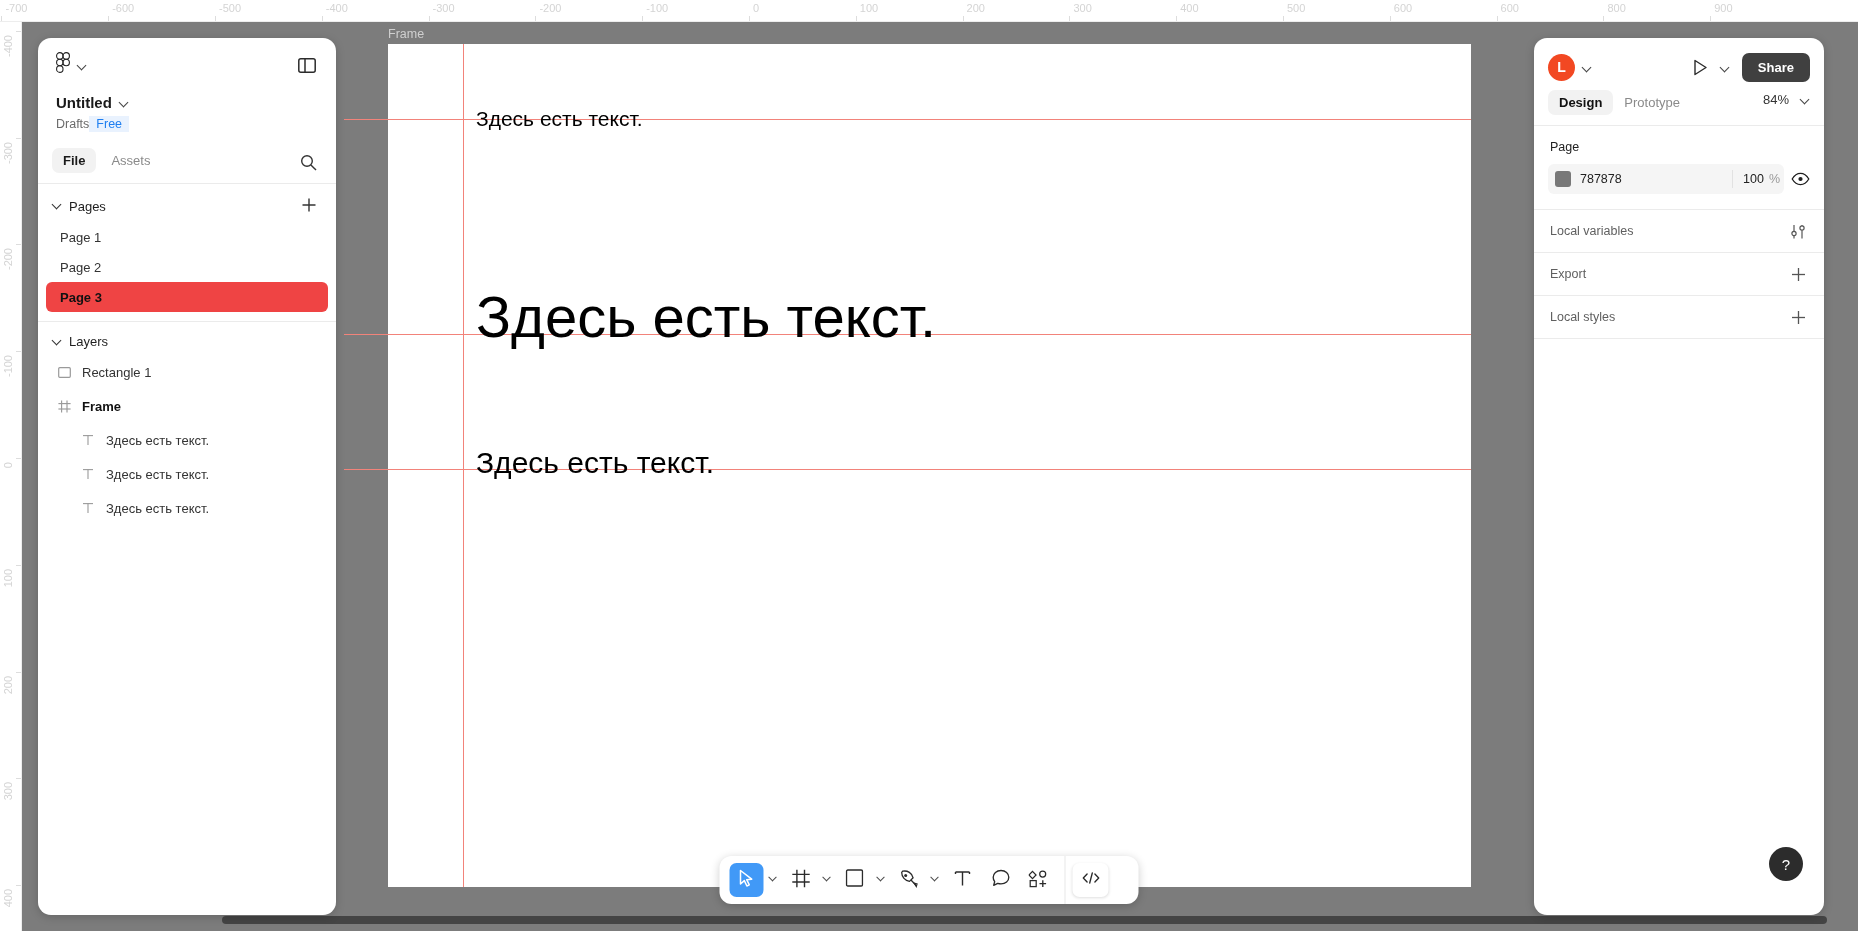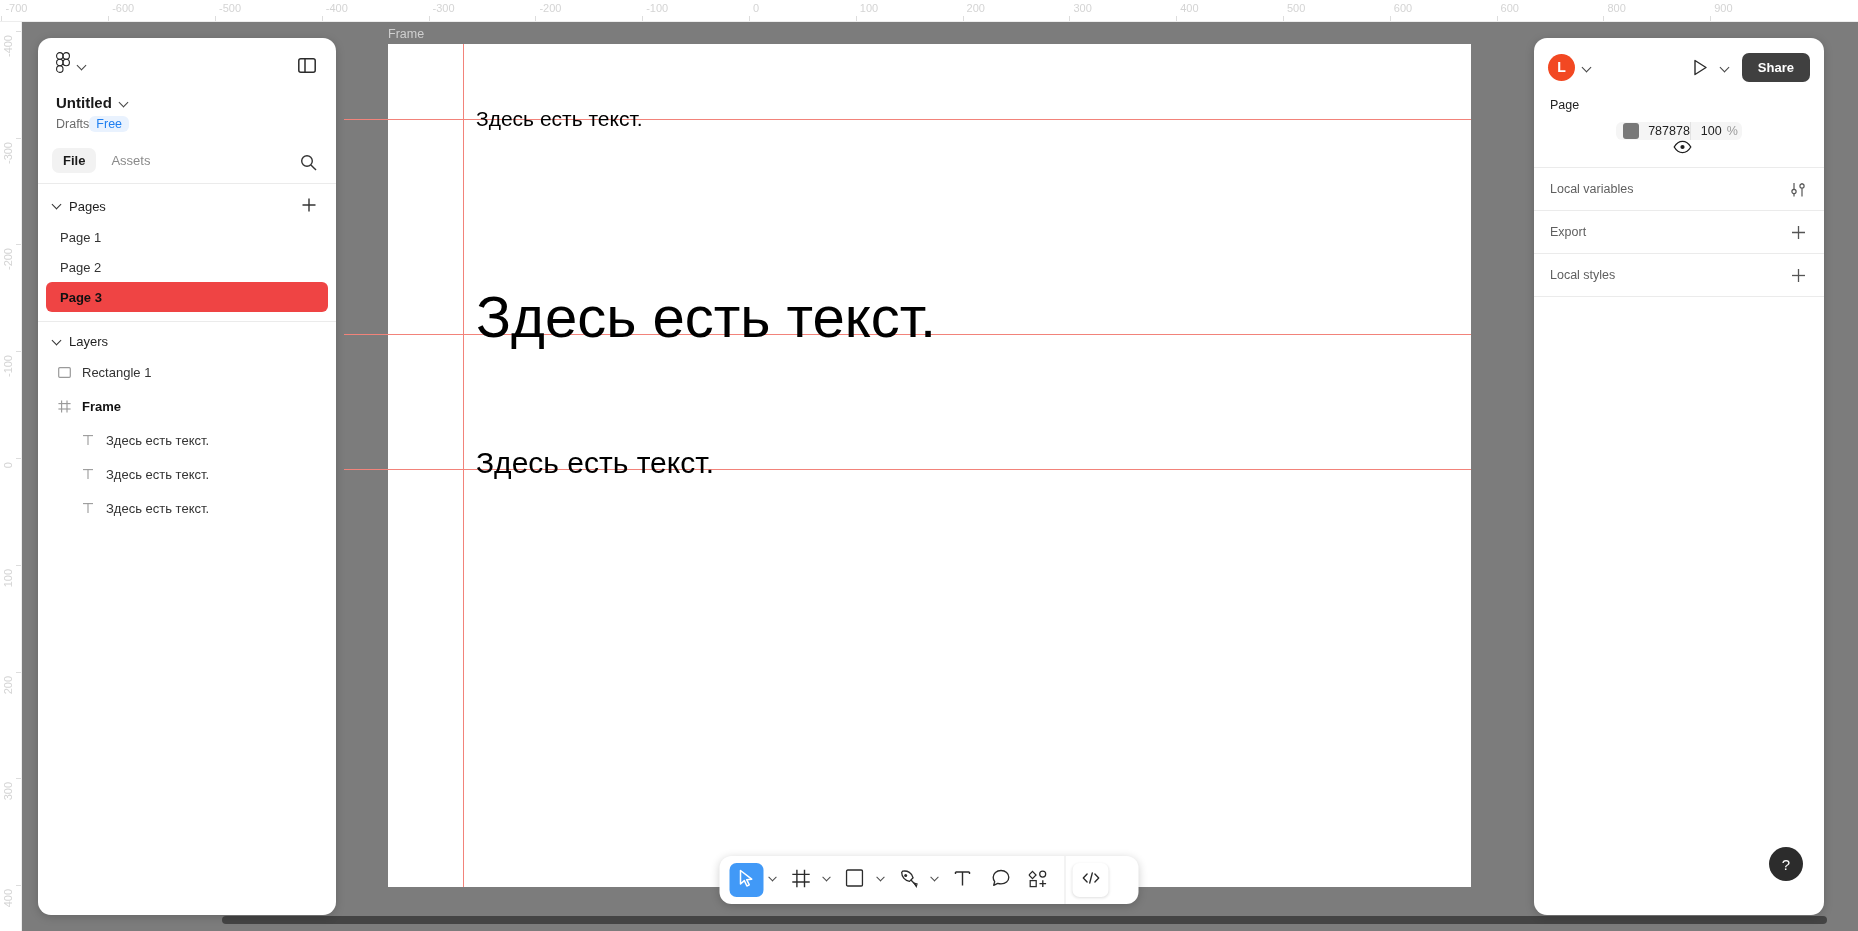--- a/index.html
+++ b/index.html
@@ -104,21 +104,21 @@
     width: 6px; height: 6px; border-right: 1.5px solid #444;
     border-bottom: 1.5px solid #444; transform: rotate(45deg);
   }
   .panel-toggle { width: 22px; height: 22px; display:flex; align-items:center; justify-content:center; cursor:pointer; }
   .lp-title-row { display: flex; align-items: center; gap: 8px; margin-top: 16px; }
   .lp-title { font-size: 15px; font-weight: bold; color: #1a1a1a; }
   .lp-meta { display: flex; align-items: center; margin-top: 5px; }
   .lp-drafts { font-size: 12.5px; color: #6b6b6b; cursor: pointer; }
   .lp-free {
     font-size: 12.5px; color: #1e7ef0; background: #e9f2fe;
-    padding: 1px 7px; border-radius: 6px; cursor: pointer;
+    padding: 1px 7px; border-radius: 0; cursor: pointer;
   }
   .lp-tabs {
     display: flex; align-items: center; gap: 4px;
     padding: 6px 14px 10px 14px; border-bottom: 1px solid #ebebeb;
     position: relative;
   }
   .lp-tab {
     font-size: 13px; padding: 5px 11px; border-radius: 7px;
     color: #8a8a8a; cursor: pointer;
   }
@@ -186,21 +186,20 @@
   .rp-tab.active { background: #f2f2f2; color: #111; font-weight: bold; }
   .zoom-wrap {
     position: absolute; right: 14px; top: 8px;
     display: flex; align-items: center; gap: 12px; cursor: pointer;
   }
   .zoom-val { font-size: 13px; color: #333; }
   .rp-sec-title { font-size: 12.5px; color: #222; padding: 14px 16px 0 16px; }
   .fill-row {
     display: flex; align-items: center; margin: 10px 14px 0 14px;
     height: 30px;
-    flex-direction: column;
   }
   .fill-box {
     flex: 1; display: flex; align-items: center; background: #f5f5f5;
     border-radius: 6px; height: 30px; padding: 0 4px 0 7px;
   }
   .swatch { width: 16px; height: 16px; background: #787878; border-radius: 3px; cursor: pointer; }
   .hexval { font-size: 12.5px; color: #222; margin-left: 9px; flex: 1; cursor: text; }
   .opdiv { width: 1px; height: 18px; background: #e2e2e2; }
   .opval { font-size: 12.5px; color: #222; margin-left: 10px; cursor: text; }
   .oppct { font-size: 12.5px; color: #9a9a9a; margin-left: 5px; }
@@ -514,20 +513,28 @@
       <div class="rp-spacer"></div>
       <div class="play-btn">
         <svg width="15" height="17" viewBox="0 0 15 17">
             <polygon points="2,1.5 13,8.5 2,15.5" fill="none" stroke="#2b2b2b" stroke-width="1.4" stroke-linejoin="round"></polygon>
           </svg>
       </div>
       <span class="chev" style="margin-left:9px;"></span>
       <div class="share-btn">Share</div>
     </div>
 
+    <div class="rp-tabs">
+      <div class="rp-tab active">Design</div>
+      <div class="rp-tab">Prototype</div>
+      <div class="zoom-wrap">
+        <span class="zoom-val">84%</span>
+        <span class="chev"></span>
+      </div>
+    </div>
 
     <div class="rp-sec-title">Page</div>
 
     <div class="fill-row">
       <div class="fill-box">
         <div class="swatch"></div>
         <div class="hexval">787878</div>
         <div class="opdiv"></div>
         <div class="opval">100</div>
         <div class="oppct">%</div>

